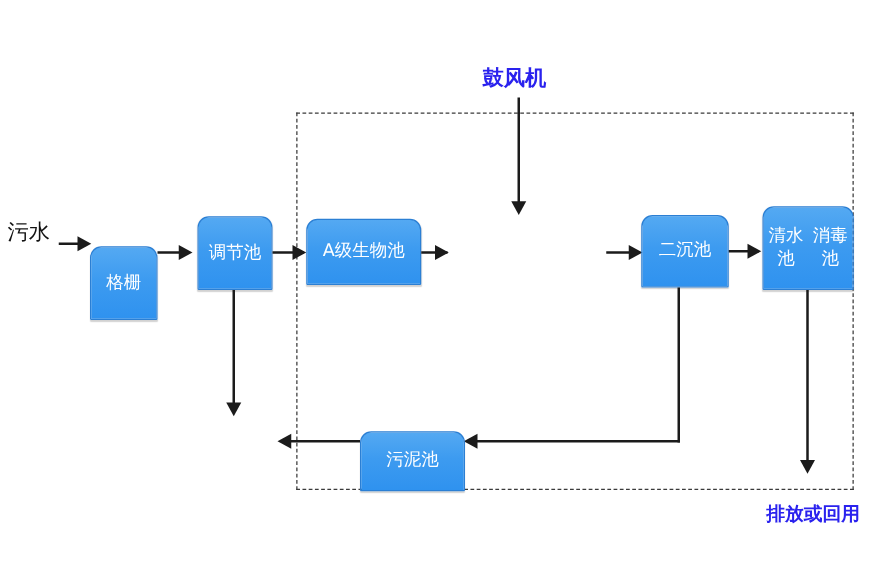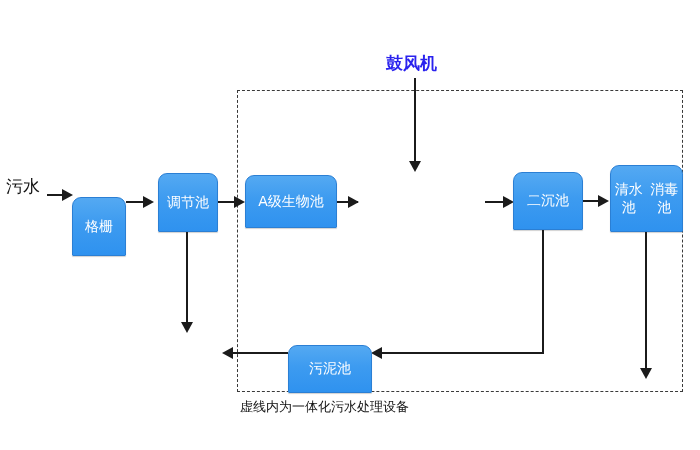--- a/index.html
+++ b/index.html
@@ -147,16 +147,16 @@
   <div class="arrow arrow-left" style="left:371px; top:347px;"></div>
 
   <div class="node" style="left:288px; top:328px; width:84px; height:48px;margin-top:17px;">
     <span class="node-label">污泥池</span>
   </div>
 
   <div class="hline" style="left:228px; top:352px; width:60px;"></div>
   <div class="arrow arrow-left" style="left:222px; top:347px;"></div>
 
 
-  <div class="txt black small" style="left:240px; top:399px; font-size:13px;">虚线内为一体化污水处理设备</div>
 
+  <div class="txt blue" style="left:613px; top:402px; font-size:15px; font-weight:600;">排放或回用</div>
 
 </div>
 
 </body></html>

